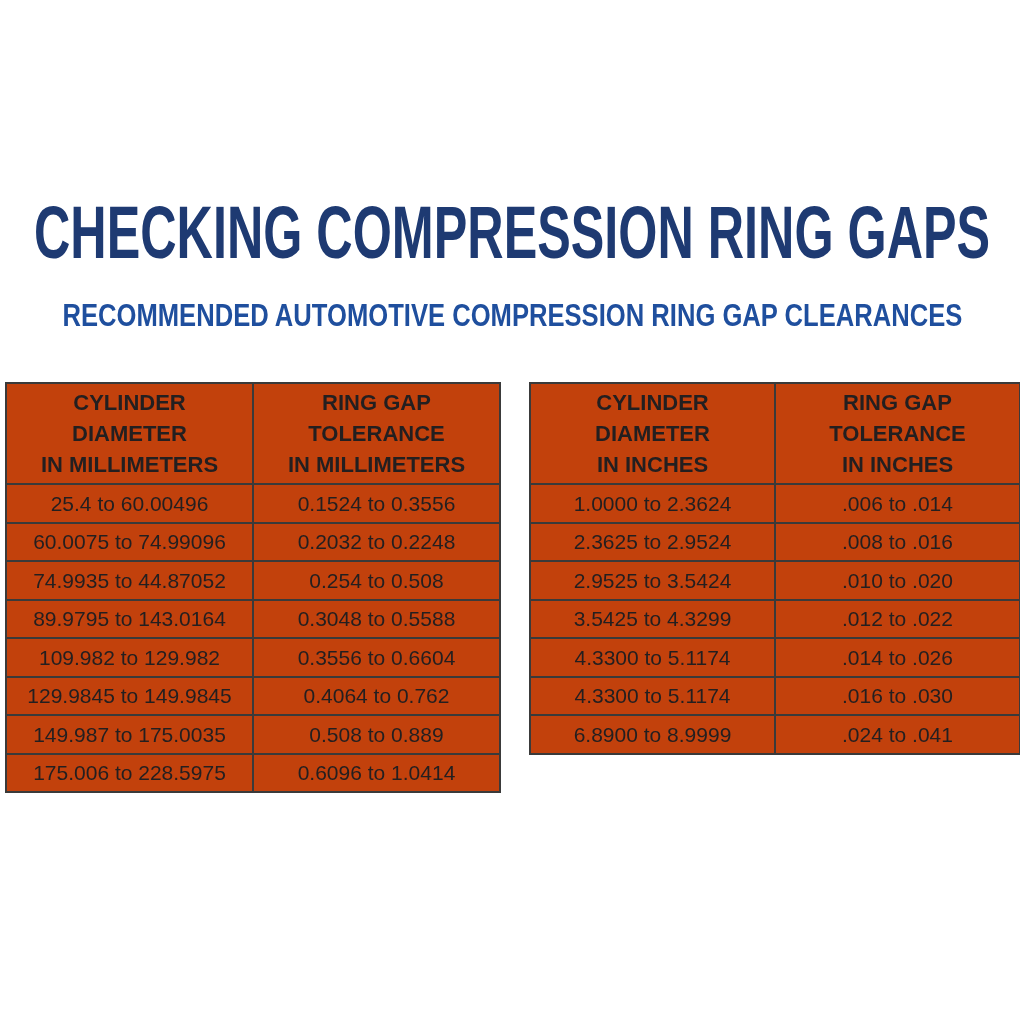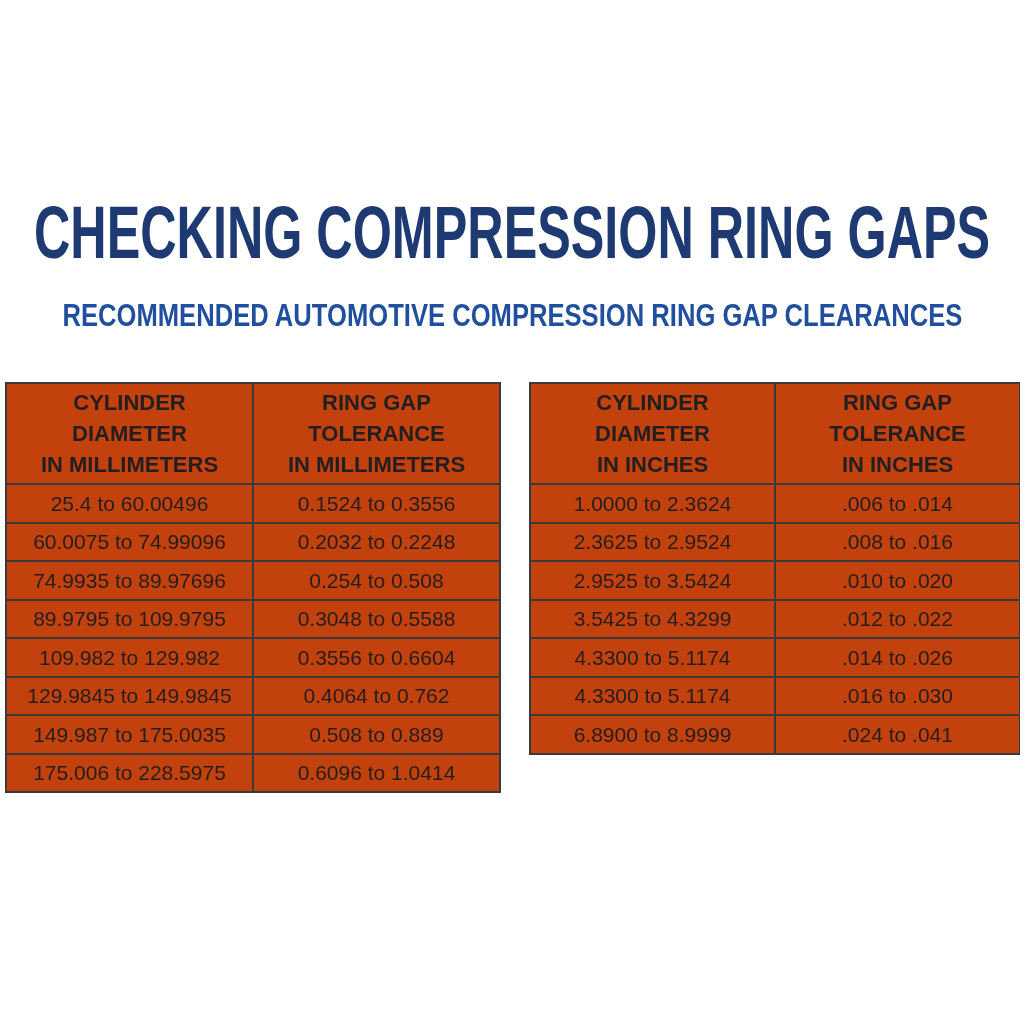--- a/index.html
+++ b/index.html
@@ -110,25 +110,25 @@
     <tbody>
         <tr>
           <td>25.4 to 60.00496</td>
           <td>0.1524 to 0.3556</td>
         </tr>
         <tr>
           <td>60.0075 to 74.99096</td>
           <td>0.2032 to 0.2248</td>
         </tr>
         <tr>
-          <td>74.9935 to 89.97696</td>
+          <td>74.9935 to 44.87052</td>
           <td>0.254 to 0.508</td>
         </tr>
         <tr>
-          <td>89.9795 to 109.9795</td>
+          <td>89.9795 to 143.0164</td>
           <td>0.3048 to 0.5588</td>
         </tr>
         <tr>
           <td>109.982 to 129.982</td>
           <td>0.3556 to 0.6604</td>
         </tr>
         <tr>
           <td>129.9845 to 149.9845</td>
           <td>0.4064 to 0.762</td>
         </tr>

